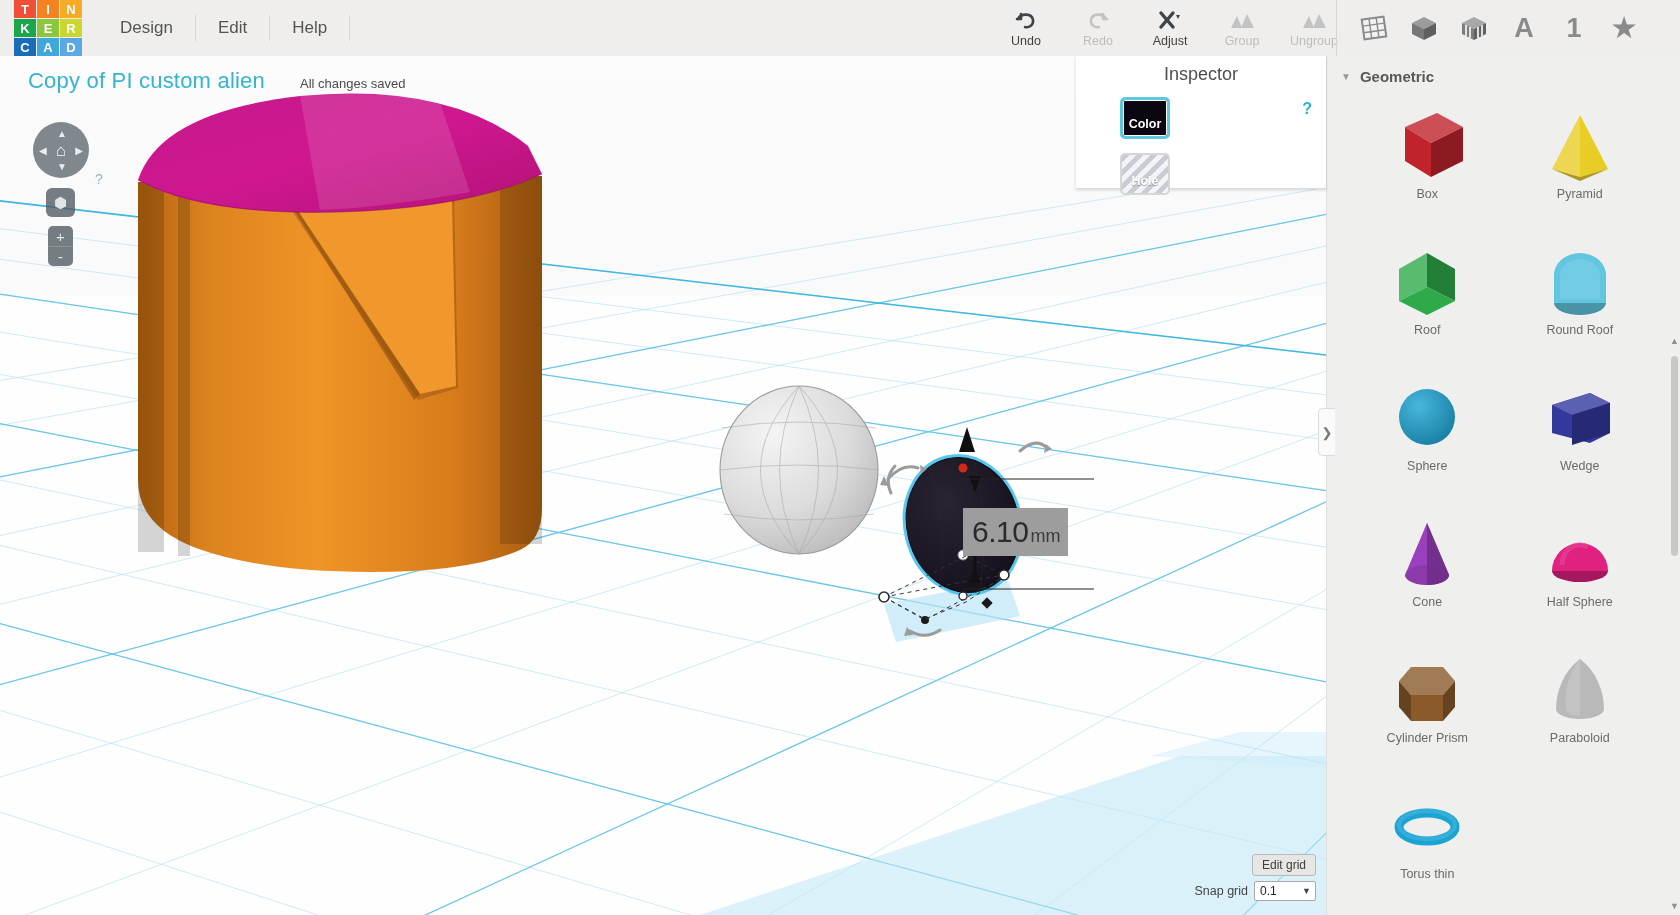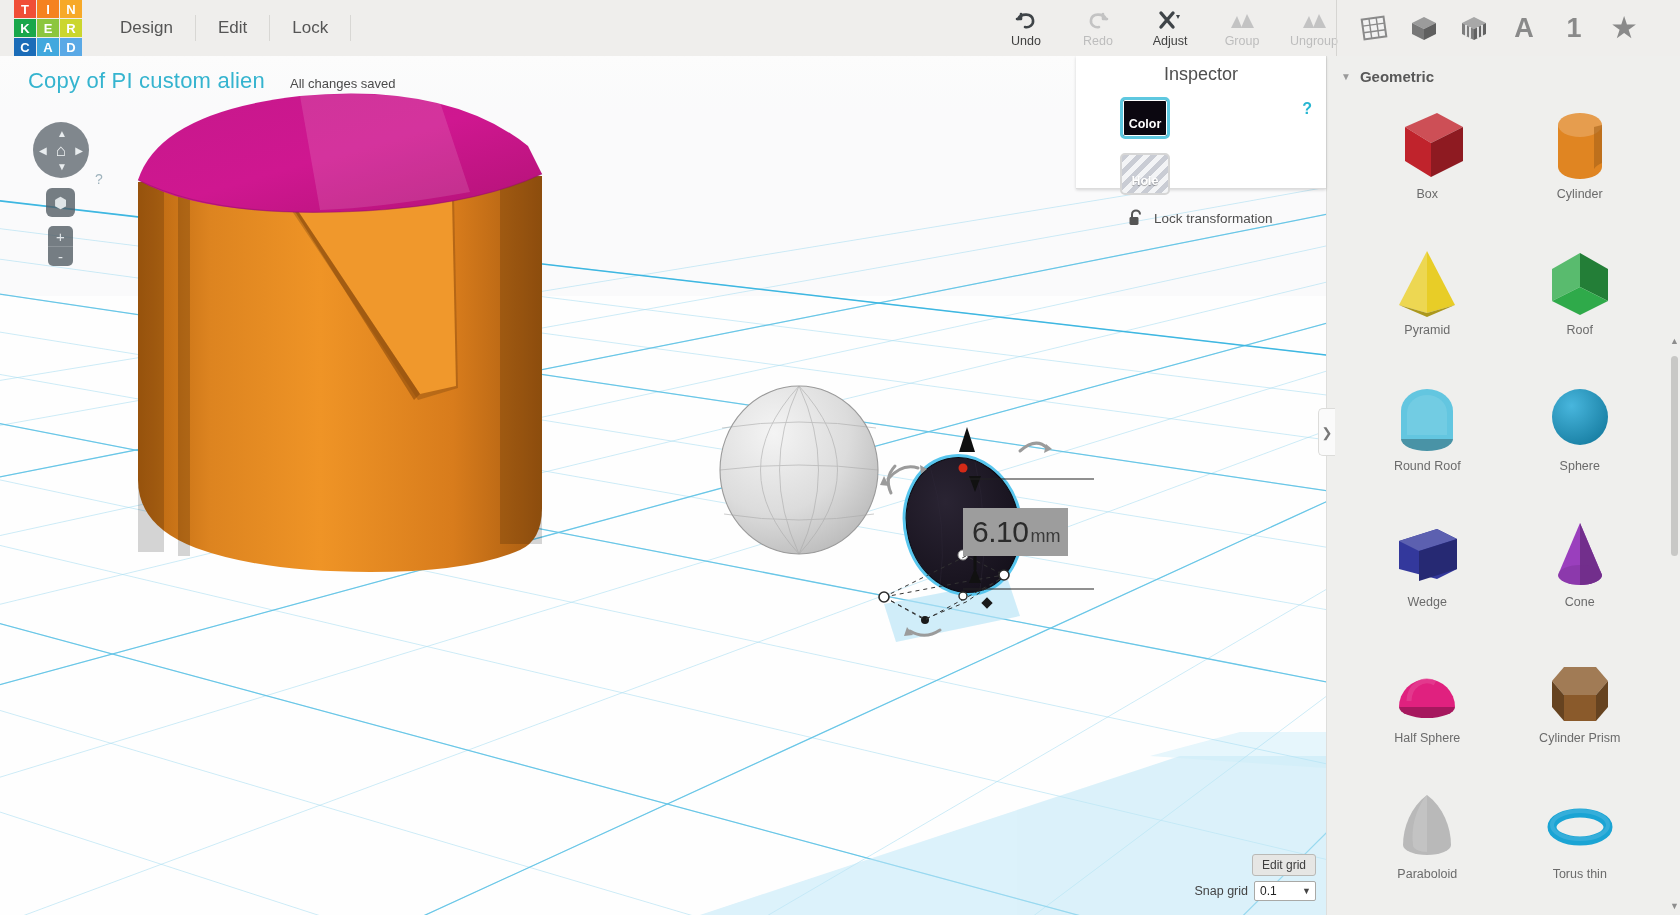--- a/index.html
+++ b/index.html
@@ -60,21 +60,21 @@
   
   #title-row {
     position: absolute; top: 56px; left: 0; width: 1340px; height: 52px;
     z-index: 40; pointer-events: none;
   }
   #design-title {
     position: absolute; left: 28px; top: 12px; font-size: 22px;
     color: #35b4cf; letter-spacing: .2px; pointer-events: auto;
   }
   #save-status {
-    position: absolute; left: 290px; top: 20px; font-size: 13px;
+    position: absolute; left: 300px; top: 20px; font-size: 13px;
     color: #4b4b4b;
   }
 
   
   #canvas {
     position: absolute; top: 56px; left: 0; width: 1326px; height: 859px;
     overflow: hidden; background: #fbfbfb;
   }
   #canvas svg { position: absolute; top: 0; left: 0; }
 
@@ -224,21 +224,21 @@
         <div class="logo-tile" style="background: rgb(25, 167, 74);">K</div>
         <div class="logo-tile" style="background: rgb(140, 198, 62);">E</div>
         <div class="logo-tile" style="background: rgb(203, 214, 46);">R</div>
         <div class="logo-tile" style="background: rgb(27, 108, 184);">C</div>
         <div class="logo-tile" style="background: rgb(65, 168, 222);">A</div>
         <div class="logo-tile" style="background: rgb(90, 169, 230);">D</div>
       </div>
     <div class="menu-list">
         <div class="menu-item">Design</div>
         <div class="menu-item">Edit</div>
-        <div class="menu-item">Lock</div>
+        <div class="menu-item">Help</div>
       </div>
 
     <div id="tool-group">
         <div class="tool-btn">
           <span class="tool-icon">
             <svg width="24" height="20" viewBox="0 0 24 20">
               <path d="M7,4 L7,9 L3,9" fill="none" stroke="#3f4448" stroke-width="2.6" stroke-linecap="round" stroke-linejoin="round"></path>
               <path d="M4,9 C7,3 18,3 19,10 C19.8,15 15,18 11,17" fill="none" stroke="#3f4448" stroke-width="2.6" stroke-linecap="round"></path>
             </svg>
           </span>
@@ -561,54 +561,37 @@
     <div id="inspector-title">Inspector</div>
     <div id="inspector-help">?</div>
     <div id="swatch-row">
       <div class="swatch-wrap" id="swatch-color">
         <span class="swatch-label">Color</span>
       </div>
       <div class="swatch-wrap" id="swatch-hole">
         <span class="swatch-label">Hole</span>
       </div>
     </div>
-    <div id="lock-row">
-      <svg width="16" height="18" viewBox="0 0 16 18">
-        <path d="M4,8 V5.4 A4,4 0 0 1 12,5.4" fill="none" stroke="#555" stroke-width="2"></path>
-        <rect x="1.5" y="8" width="9" height="8" rx="1.4" fill="#555"></rect>
-      </svg>
-      <span id="lock-text">Lock transformation</span>
-    </div>
   </div>
 
   <div id="shapes-panel">
     <div id="cat-header">
       <span id="cat-caret">▼</span>
       <span>Geometric</span>
     </div>
     <div id="shape-grid">
         <div class="shape-cell">
           <span class="shape-art">
             <svg width="84" height="84" viewBox="0 0 84 84">
               <polygon points="20,24 52,10 78,24 46,40" fill="#cd4f56"></polygon>
               <polygon points="20,24 46,40 46,74 20,58" fill="#c0232c"></polygon>
               <polygon points="78,24 46,40 46,74 78,58" fill="#8e1a21"></polygon>
             </svg>
           </span>
           <span class="shape-name">Box</span>
-        </div>
-        <div class="shape-cell">
-          <span class="shape-art">
-            <svg width="84" height="84" viewBox="0 0 84 84">
-              <path d="M20,22 h44 v42 a22,12 0 0 1 -44,0 z" fill="#e08522"></path>
-              <ellipse cx="42" cy="22" rx="22" ry="12" fill="#e69d4e"></ellipse>
-              <path d="M56,24 v42 a22,12 0 0 1 8,-6 V22 z" fill="#a66219" opacity=".6"></path>
-            </svg>
-          </span>
-          <span class="shape-name">Cylinder</span>
         </div>
         <div class="shape-cell">
           <span class="shape-art">
             <svg width="84" height="84" viewBox="0 0 84 84">
               <polygon points="42,12 14,66 42,74" fill="#edd752"></polygon>
               <polygon points="42,12 70,66 42,74" fill="#e8cd27"></polygon>
               <polygon points="14,66 42,74 70,66 42,78" fill="#ac981d"></polygon>
             </svg>
           </span>
           <span class="shape-name">Pyramid</span>

